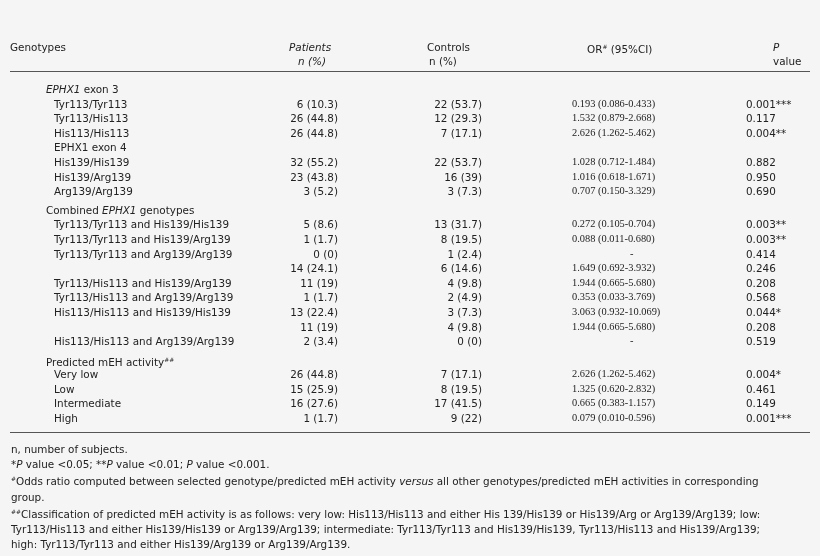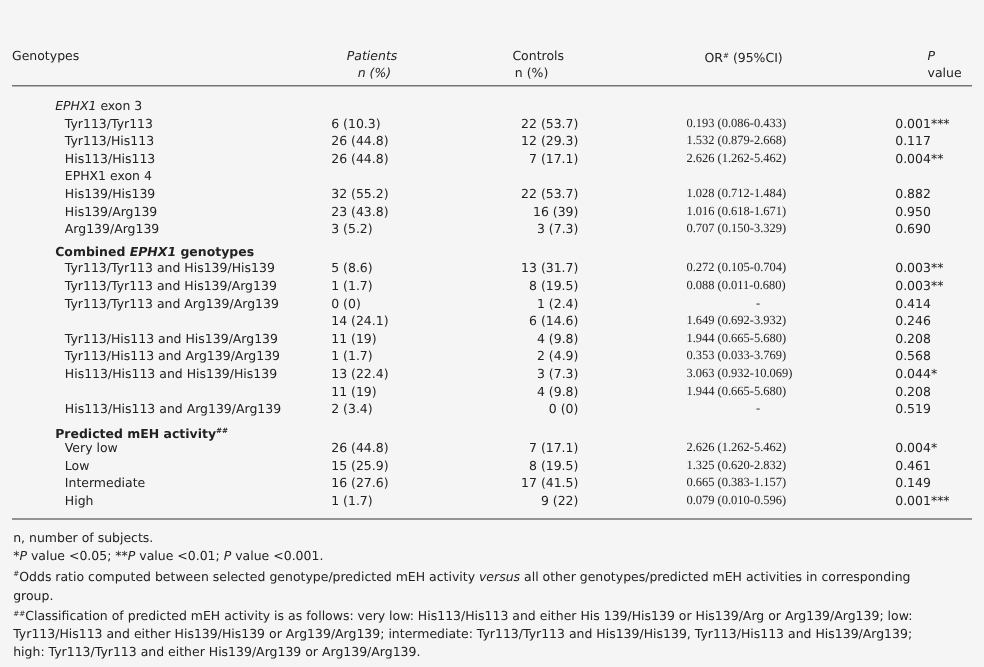--- a/index.html
+++ b/index.html
@@ -9,25 +9,25 @@
     position: relative;
   }
   .page { position: absolute; left: 10px; top: 0; width: 800px; }
   .header { position: relative; height: 71px; }
   .hcell { position: absolute; top: 40px; line-height: 14px; }
   .hr { position: absolute; left: 0; width: 800px; height: 1px; background: #555; }
   .hr.top { top: 71px; }
   .rows { position: absolute; left: 0; top: 82px; width: 800px; }
   .row { position: relative; height: 14.6px; line-height: 14.6px; white-space: nowrap; }
   .row.section { }
-  .row.gap { margin-top: 4px; font-weight: bold; }
+  .row.gap { margin-top: 4px; }
   .c { position: absolute; top: 0; }
   .c-geno { left: 0; margin-left: 36px; }
   .c-geno.indent { left: 8px; }
-  .c-pat { left: 266px; width: 62px; }
+  .c-pat { left: 266px; width: 62px; text-align: right; }
   .c-con { left: 420px; width: 0; }
   .c-con span { position: absolute; right: -52px; }
   .c-or { left: 562px; font-family: Liberation Serif, serif; }
   .c-p { left: 736px; }
   i { font-style: italic; }
   .footer { position: absolute; left: 0; top: 441px; width: 800px; line-height: 14.2px; }
   .footer p { margin: 1px; }
   .hr.bottom { top: 432px; }
   sup { font-size: 6px; vertical-align: 4px; }
 </style>

